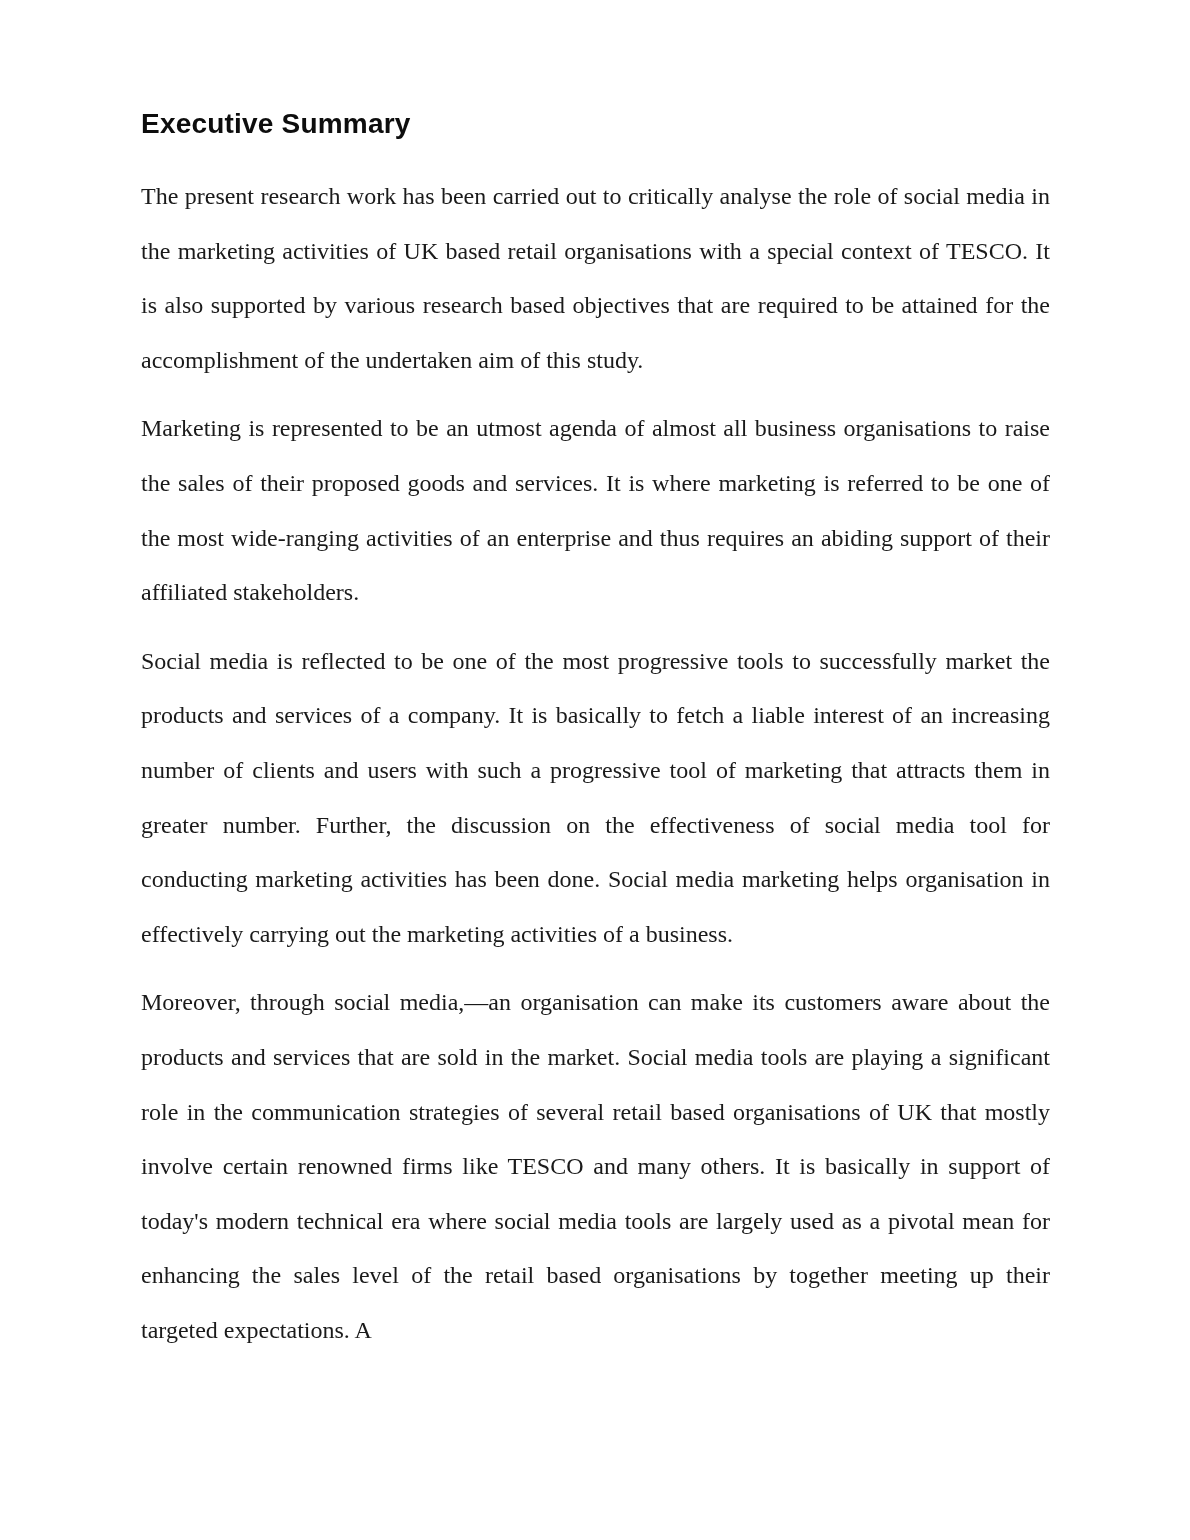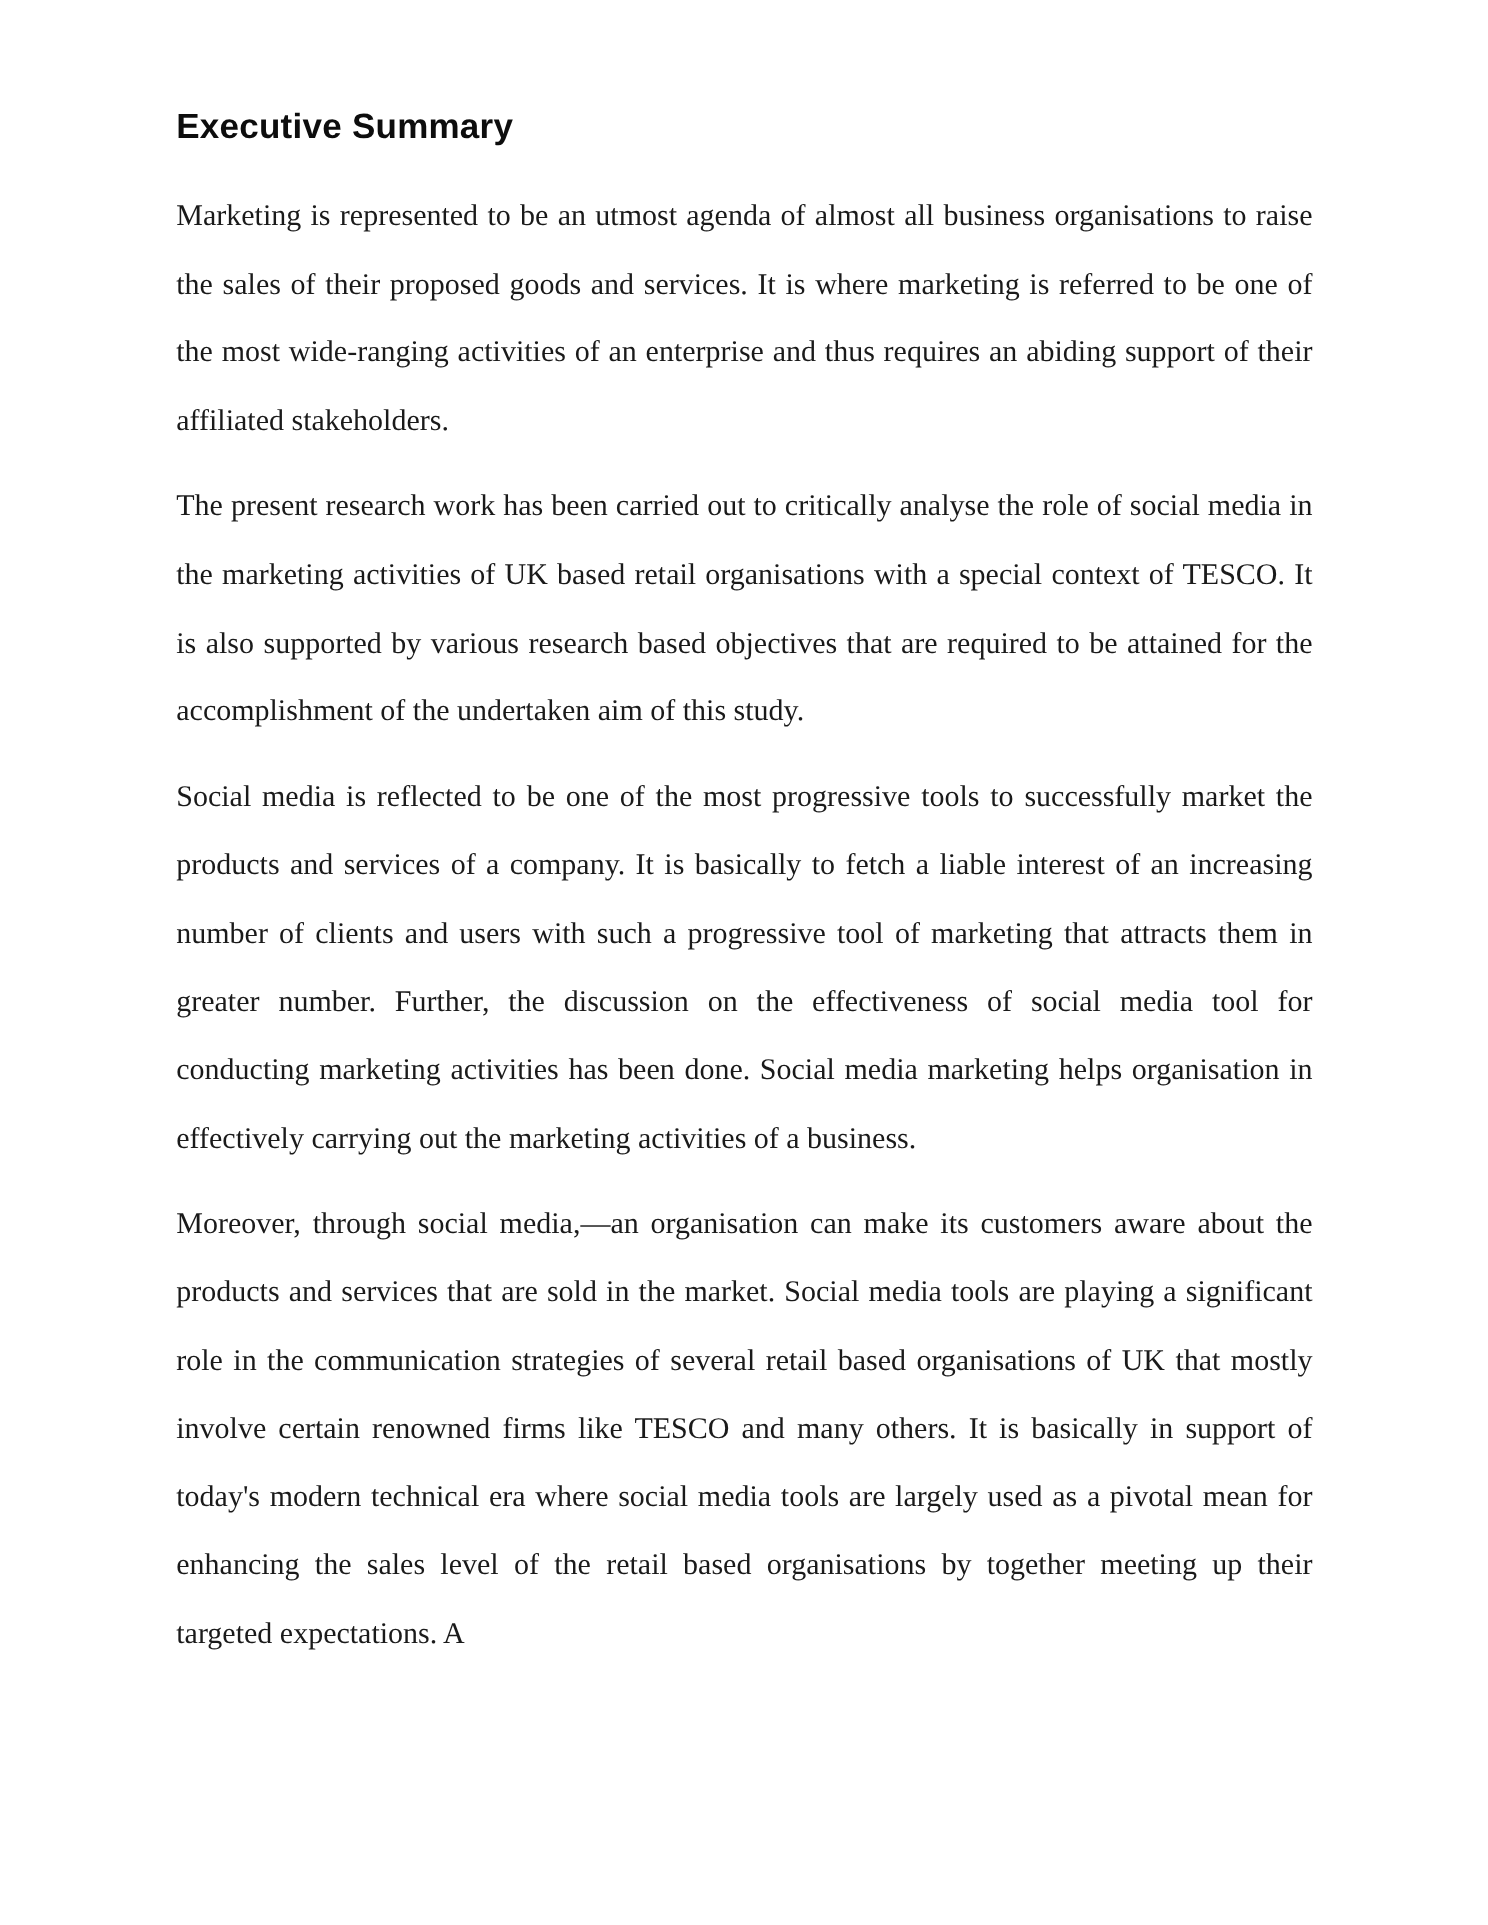--- a/index.html
+++ b/index.html
@@ -6,21 +6,21 @@
   html, body {
     width: 1190px;
     height: 1540px;
     background: #ffffff;
     overflow: hidden;
   }
   .page {
     width: 1190px;
     height: 1540px;
     background: #ffffff;
-    padding: 85px 140px 0 141px;
+    padding: 108px 140px 0 141px;
   }
   .doc-heading {
     font-family: "Liberation Sans", sans-serif;
     font-weight: bold;
     font-size: 28px;
     line-height: 32px;
     color: #0d0d0d;
     margin: 0 0 29px 0;
     letter-spacing: 0.2px;
   }
@@ -32,20 +32,20 @@
     text-align: justify;
     margin: 0 0 14px 0;
   }
 </style>
 </head>
 <body>
 
 <div class="page">
   <h1 class="doc-heading">Executive Summary</h1>
 
+  <p class="doc-paragraph">The present research work has been carried out to critically analyse the role of social media in the marketing activities of UK based retail organisations with a special context of TESCO. It is also supported by various research based objectives that are required to be attained for the accomplishment of the undertaken aim of this study.</p>
+
   <p class="doc-paragraph">Marketing is represented to be an utmost agenda of almost all business organisations to raise the sales of their proposed goods and services. It is where marketing is referred to be one of the most wide-ranging activities of an enterprise and thus requires an abiding support of their affiliated stakeholders.</p>
-
-  <p class="doc-paragraph">The present research work has been carried out to critically analyse the role of social media in the marketing activities of UK based retail organisations with a special context of TESCO. It is also supported by various research based objectives that are required to be attained for the accomplishment of the undertaken aim of this study.</p>
 
   <p class="doc-paragraph">Social media is reflected to be one of the most progressive tools to successfully market the products and services of a company. It is basically to fetch a liable interest of an increasing number of clients and users with such a progressive tool of marketing that attracts them in greater number. Further, the discussion on the effectiveness of social media tool for conducting marketing activities has been done. Social media marketing helps organisation in effectively carrying out the marketing activities of a business.</p>
 
   <p class="doc-paragraph">Moreover, through social media,—an organisation can make its customers aware about the products and services that are sold in the market. Social media tools are playing a significant role in the communication strategies of several retail based organisations of UK that mostly involve certain renowned firms like TESCO and many others. It is basically in support of today's modern technical era where social media tools are largely used as a pivotal mean for enhancing the sales level of the retail based organisations by together meeting up their targeted expectations. A</p>
 </div>
 
 </body></html>

